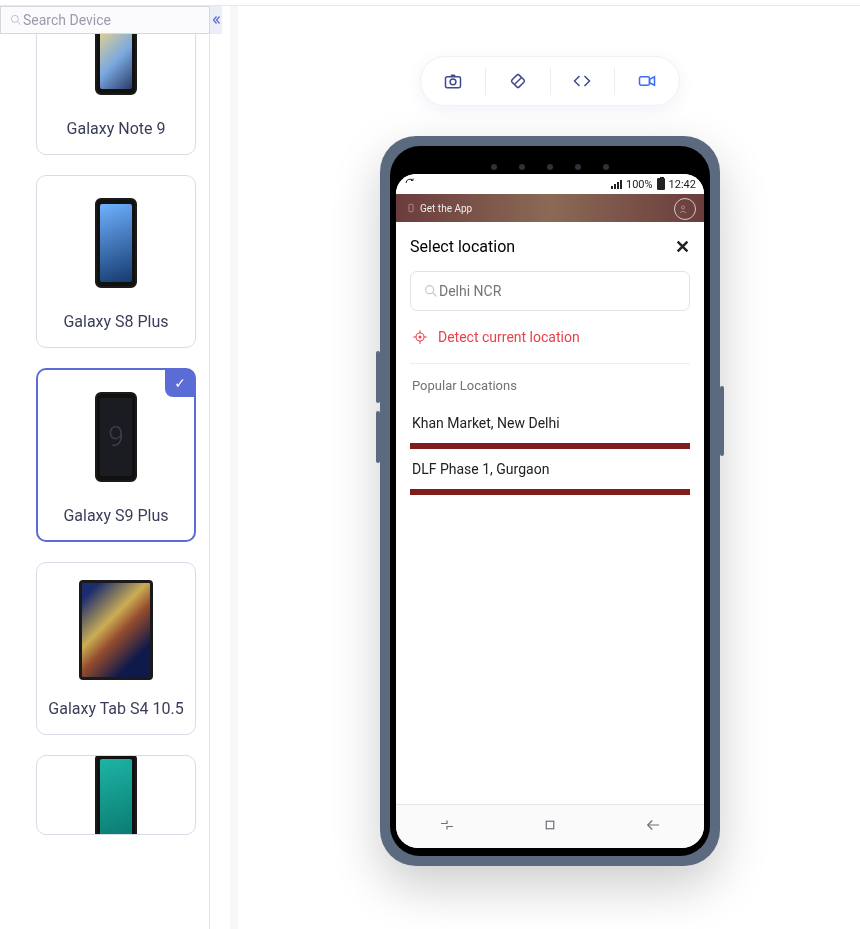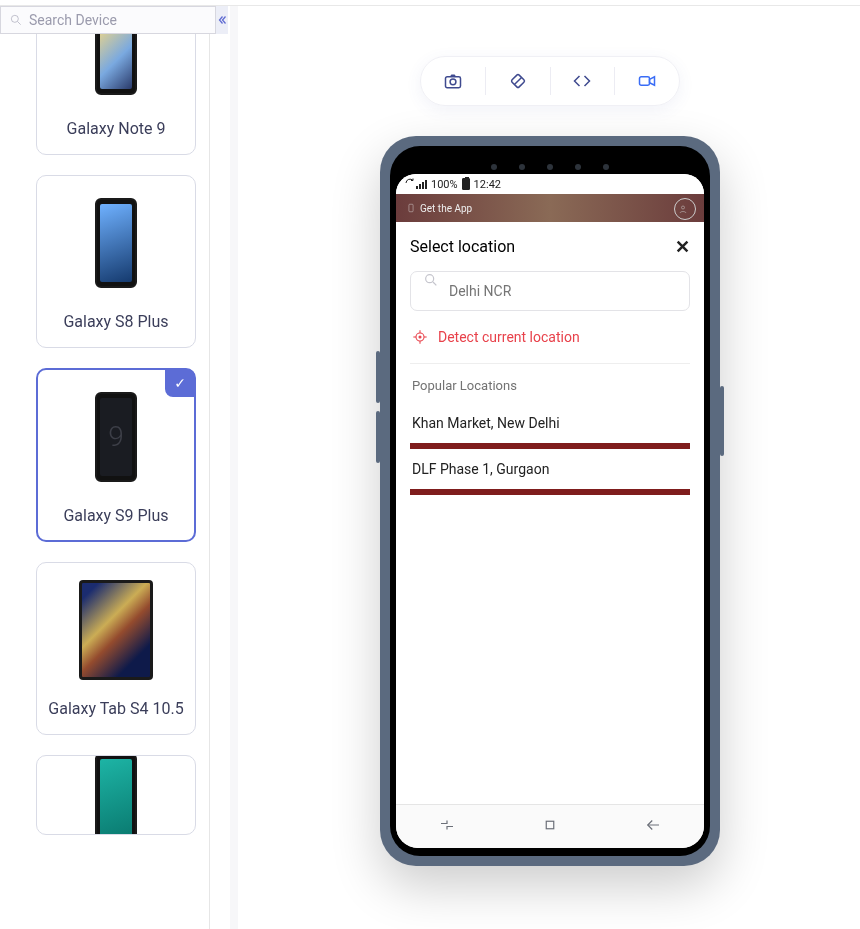--- a/index.html
+++ b/index.html
@@ -2,21 +2,21 @@
 <html><head>
 <meta charset="utf-8">
 <style>
   * { box-sizing: border-box; margin: 0; padding: 0; font-family: -apple-system, BlinkMacSystemFont, "Segoe UI", Roboto, sans-serif; }
   body { width: 860px; height: 929px; background: #fff; overflow: hidden; position: relative; }
   .topbar { height: 6px; width: 100%; border-bottom: 1px solid #e8e8e8; }
 
   
   .sidebar { position: absolute; top: 6px; left: 0; width: 210px; height: 923px; border-right: 1px solid #e6e6e6; background: #fff; }
   .search-row { display: flex; align-items: center; height: 28px; border-bottom: 1px solid #e5e5e5; }
-  .search-wrap { flex: 1; display: flex; align-items: center; gap: 6px; padding: 0 8px; border: 1px solid #d7d7df; background: #fbfbfd; height: 28px; }
+  .search-wrap { flex: 1; display: flex; align-items: center; gap: 0; padding: 0 8px; border: 1px solid #d7d7df; background: #fbfbfd; height: 28px; }
   .search-wrap svg { width: 14px; height: 14px; stroke: #9a9aac; fill: none; }
   .search-input { flex: 1; border: none; outline: none; background: transparent; font-size: 14px; color: #555; }
   .search-input::placeholder { color: #9b9bad; }
   .collapse-btn { width: 26px; height: 28px; background: #eceef7; display: flex; align-items: center; justify-content: center; cursor: pointer; }
   .collapse-btn svg { width: 12px; height: 12px; stroke: #5e6ad2; fill: none; stroke-width: 2.5; }
 
   .device-list { padding: 8px 0 20px 0; margin-left: 36px; overflow-y: auto; height: 890px; }
   .device-card { width: 160px; border: 1px solid #d9dbe6; border-radius: 10px; background: #fff; margin-bottom: 20px; position: relative; cursor: pointer; padding: 12px 8px 14px 8px; display: flex; flex-direction: column; align-items: center; }
   .device-card.selected { border: 2px solid #5c6cd6; }
   .check-badge { position: absolute; top: -1px; right: -1px; width: 30px; height: 28px; background: #5c6cd6; border-radius: 0 8px 0 8px; display: flex; align-items: center; justify-content: center; color: #fff; font-size: 14px; }
@@ -49,38 +49,38 @@
   .frame-inner { width:100%; height:100%; background:#000; border-radius:30px; padding: 18px 6px 8px 6px; display:flex; flex-direction:column; }
   .sensor-row { height: 6px; display:flex; justify-content:center; gap:22px; align-items:center; margin-bottom:4px; }
   .sensor-row span { width:6px; height:6px; background:#2d333b; border-radius:50%; }
   .speaker { width:48px; height:4px; background:#2b323a; border-radius:2px; }
   .btn-side { position:absolute; background:#5b6a7f; border-radius:2px; }
   .btn-left1 { left:-4px; top:215px; width:4px; height:52px; }
   .btn-left2 { left:-4px; top:275px; width:4px; height:52px; }
   .btn-right { right:-4px; top:250px; width:4px; height:70px; }
 
   .screen-area { flex:1; background:#fff; border-radius: 20px 20px 22px 22px; overflow:hidden; display:flex; flex-direction:column; }
-  .statusbar { height:20px; display:flex; align-items:center; justify-content:flex-start; padding:0 8px; font-size:11px; background:#fff; }
+  .statusbar { height:20px; display:flex; align-items:center; justify-content:space-between; padding:0 8px; font-size:11px; background:#fff; }
   .sb-left svg { width:12px; height:12px; stroke:#222; fill:none; stroke-width:2; }
   .sb-right { display:flex; align-items:center; gap:4px; color:#222; }
   .sb-right .signal { display:flex; align-items:flex-end; gap:1px; }
   .sb-right .signal span { width:2px; background:#222; }
   .sb-right .batt { width:8px; height:12px; border:1px solid #222; border-radius:1px; position:relative; background:#222; }
   .sb-right .batt::after { content:""; position:absolute; top:-2px; left:2px; width:4px; height:1px; background:#222; }
 
   .app-header { height:28px; background: linear-gradient(90deg,#6b3c3c,#8a6a56,#6b3c3c); position:relative; display:flex; align-items:center; padding:6px 10px; font-size:10px; color:#eee; }
   .app-header svg { width:10px; height:10px; stroke:#eee; fill:none; margin-right:4px; }
   .avatar-ring { position:absolute; right:8px; top:4px; width:22px; height:22px; border:1px solid #ccc; border-radius:50%; display:flex; align-items:center; justify-content:center; }
   .avatar-ring svg { width:12px; height:12px; stroke:#ccc; fill:none; }
 
   .modal { flex:1; background:#fff; padding: 14px 14px 0 14px; display:flex; flex-direction:column; }
   .modal-title-row { display:flex; justify-content:space-between; align-items:center; margin-bottom:14px; }
   .modal-title { font-size:16px; color:#000000; }
   .modal-close { font-size:18px; color:#222; cursor:pointer; font-weight:bold; }
-  .loc-input-wrap { border:1px solid #e3e3e7; border-radius:7px; height:40px; display:flex; padding:0 12px; gap:10px; }
+  .loc-input-wrap { border:1px solid #e3e3e7; border-radius:7px; height:40px; display:flex; align-items:center; padding:0 12px; }
   .loc-input-wrap svg { width:16px; height:16px; stroke:#c5c5cd; fill:none; stroke-width:1.8; }
   .loc-input { border:none; outline:none; font-size:14px; color:#aaa; flex:1; background:transparent; }
   .detect-row { display:flex; align-items:center; gap:10px; color:#e8424b; font-size:14px; padding: 18px 2px; border-bottom:1px solid #eee; cursor:pointer; }
   .detect-row svg { width:16px; height:16px; stroke:#e8424b; fill:none; stroke-width:1.6; }
   .popular-label { color:#737373; font-size:13px; padding: 14px 2px 10px 2px; }
   .loc-item { font-size:14px; color:#222; padding: 12px 2px; border-bottom:6px solid #7f1d1d; cursor:pointer; }
 
   .navbar { height:44px; background:#fafafa; border-top:1px solid #e5e5e5; display:flex; align-items:center; justify-content:space-around; }
   .navbar svg { width:18px; height:18px; stroke:#6b6f78; fill:none; stroke-width:1.6; }
 

